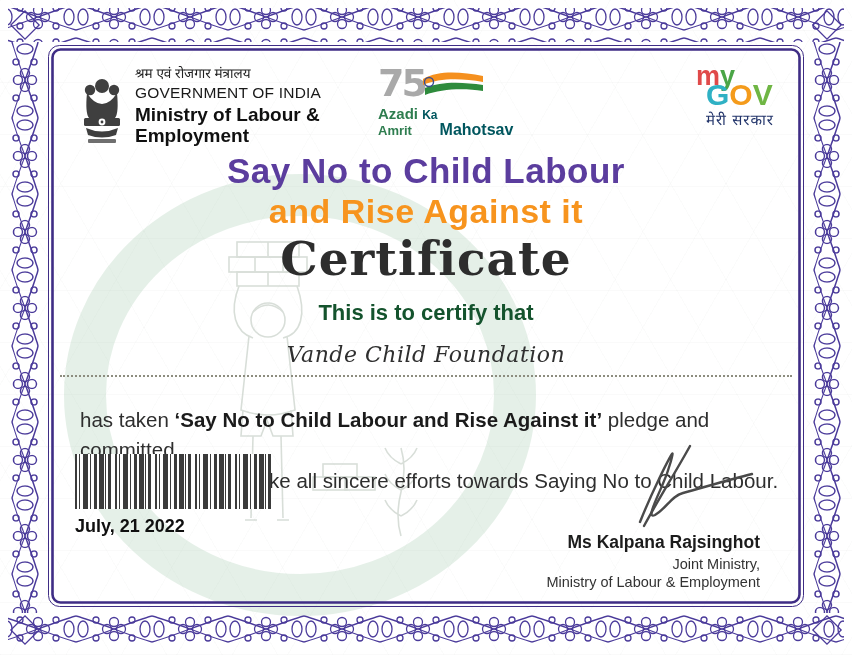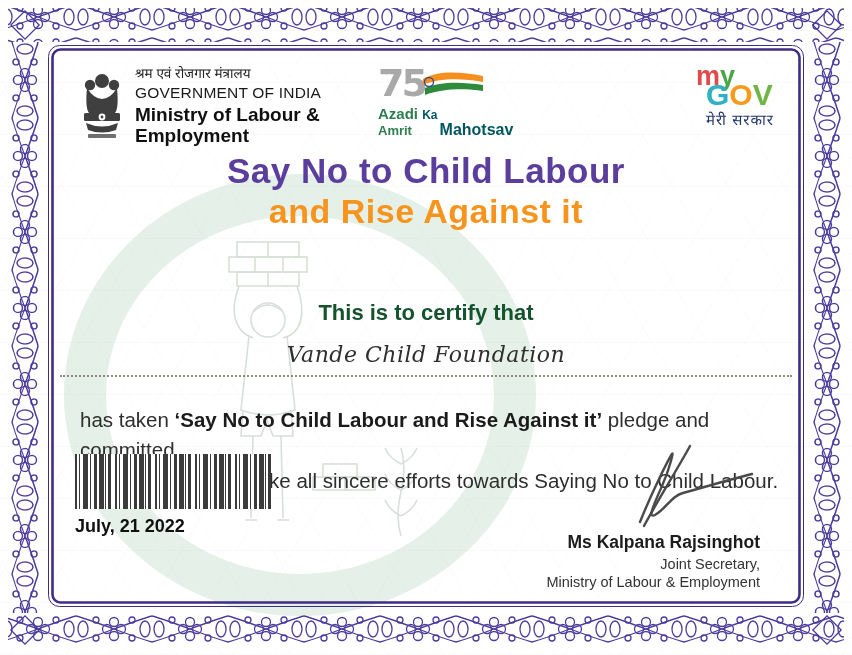--- a/index.html
+++ b/index.html
@@ -13,21 +13,21 @@
       repeating-linear-gradient(60deg, rgba(80,90,80,.04) 0 1px, transparent 1px 48px),
       repeating-linear-gradient(120deg, rgba(80,90,80,.04) 0 1px, transparent 1px 48px);
     opacity:.55;}
   .bgart{position:absolute;left:0;top:0;}
   .borderart{position:absolute;left:0;top:0;}
 
   .abs{position:absolute;}
   .center{left:0;right:0;text-align:center;}
 
   
-  .emblem-block{left:80px;top:64px;display:flex;gap:11px;align-items:center;}
+  .emblem-block{left:80px;top:64px;display:flex;gap:11px;align-items:flex-end;}
   .min-hindi{font-size:13.5px;color:#222;}
   .min-gov{font-size:15.5px;color:#1a1a1a;letter-spacing:.2px;margin-top:2px;}
   .min-name{font-size:19px;font-weight:bold;color:#101010;width:205px;line-height:1.12;margin-top:2px;}
 
   .azadi{left:378px;top:66px;line-height:1;}
   .azadi-top{display:flex;align-items:flex-start;height:38px;}
   .azadi-num{font-family:"DejaVu Sans",sans-serif;font-size:38px;font-weight:bold;color:#a9a9a9;letter-spacing:-3px;line-height:34px;}
   .azadi-flag{margin-left:-4px;margin-top:3px;}
   .azadi-l1{margin-top:2px;font-size:15px;font-weight:bold;color:var(--c-azadi_green);}
   .azadi-l1 .ka{font-size:12px;color:var(--c-azadi_teal);}
@@ -193,36 +193,37 @@
     <div class="mg-my"><span class="m">m</span><span class="y">y</span></div>
     <div class="mg-gov"><span class="g">G</span><span class="o">O</span><span class="v">V</span></div>
     <div class="mg-tag">मेरी सरकार</div>
   </div>
 
   <div class="abs center title">
     <div class="title-l1">Say No to Child Labour</div>
     <div class="title-l2">and Rise Against it</div>
   </div>
 
+  <div class="abs center heading">Certificate</div>
   <div class="abs center certify">This is to certify that</div>
   <div class="abs center recipient">Vande Child Foundation</div>
   <div class="abs name-line"></div>
 
   <p class="abs pledge"><span>has taken </span><b>‘Say No to Child Labour and Rise Against it’</b><span> pledge and committed</span><br><span>herself/himself to make all sincere efforts towards Saying No to Child Labour.</span></p>
 
   <div class="abs barcode-block">
     <div class="bc-bars"></div>
     <div class="bc-date">July, 21 2022</div>
   </div>
 
   <div class="abs sig-block">
     <svg width="150" height="88" viewBox="0 0 150 88">
       <g fill="none" stroke="#4a4a4a" stroke-width="2.4" stroke-linecap="round">
         <path d="M30 82 C 42 52, 58 20, 62 14 C 64 10, 60 28, 52 46 C 44 64, 37 79, 45 75 C 57 68, 61 56, 73 53 C 95 47, 118 40, 142 34"></path>
         <path d="M80 6 C 68 28, 48 60, 34 86"></path>
       </g>
     </svg>
     <div class="sig-name">Ms Kalpana Rajsinghot</div>
-    <div class="sig-role">Joint Secretary,</div>
+    <div class="sig-role">Joint Ministry,</div>
     <div class="sig-org">Ministry of Labour &amp; Employment</div>
   </div>
 
 </div>
 
 </body></html>

